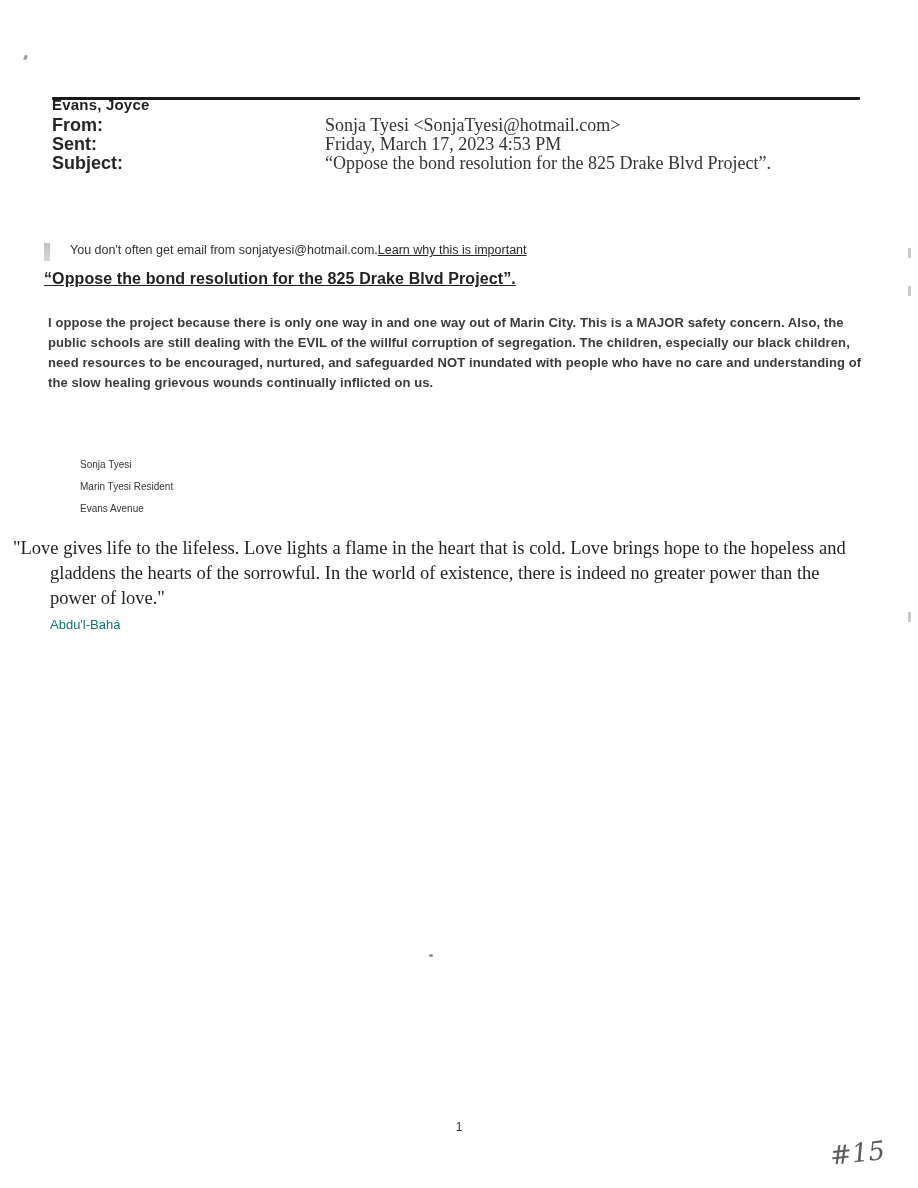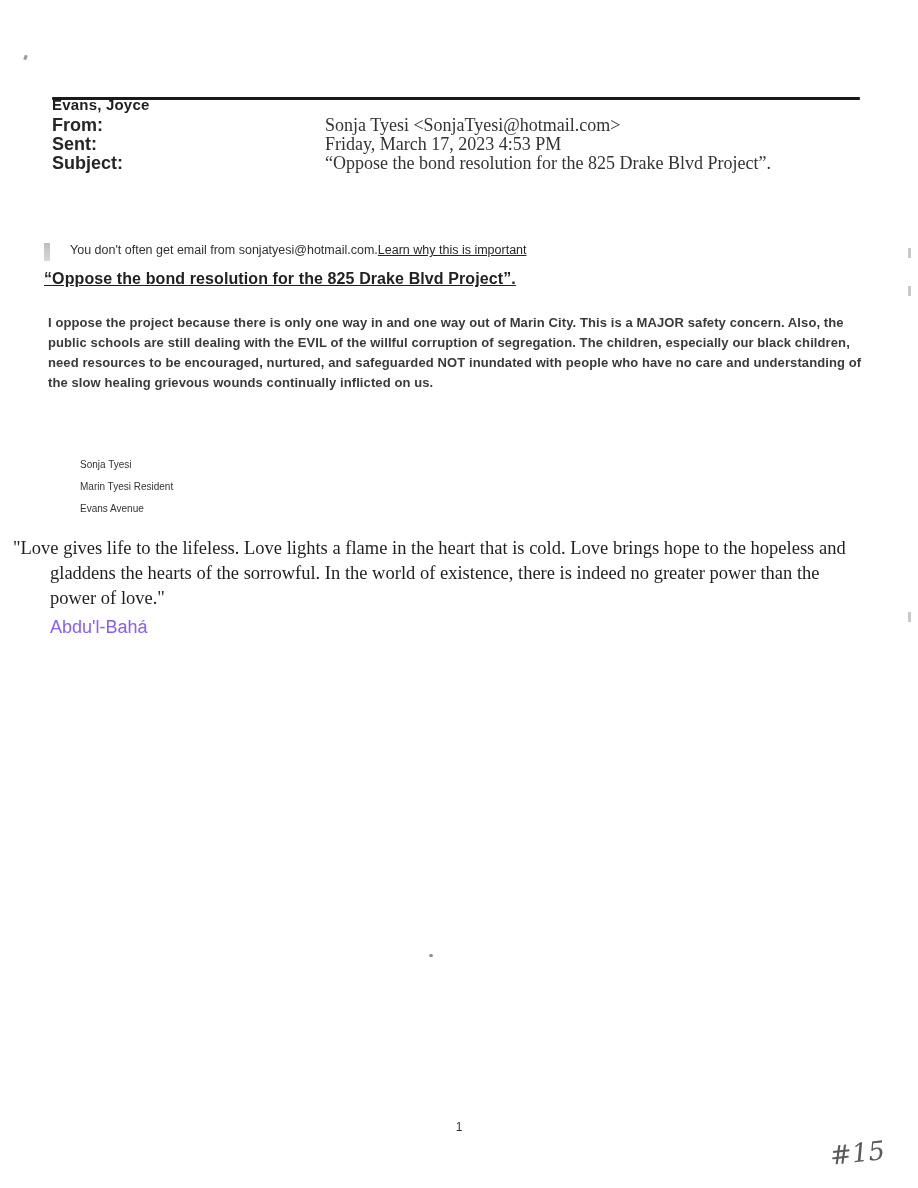--- a/index.html
+++ b/index.html
@@ -129,22 +129,22 @@
     font-family: "Liberation Serif", serif;
     font-size: 18.5px;
     line-height: 25px;
     color: #1f1f1f;
     text-indent: -37px;
   }
   .quote-attribution {
     position: absolute;
     left: 50px;
     top: 617px;
-    font-size: 18px;
-    color: #8b5cf6;
+    font-size: 13px;
+    color: #0f766e;
   }
 
   
   .page-number {
     position: absolute;
     left: 0;
     top: 1120px;
     width: 918px;
     text-align: center;
     font-size: 12px;

